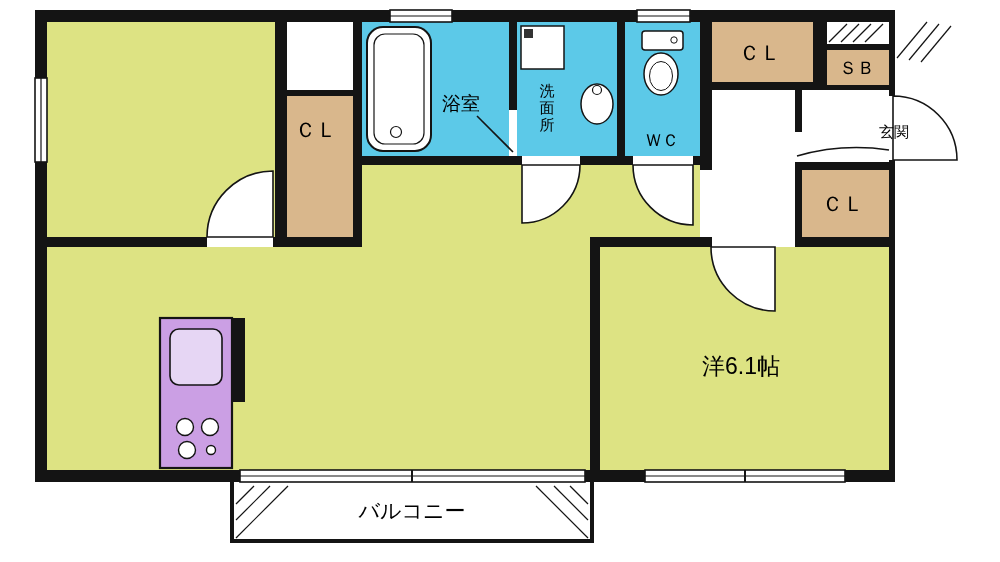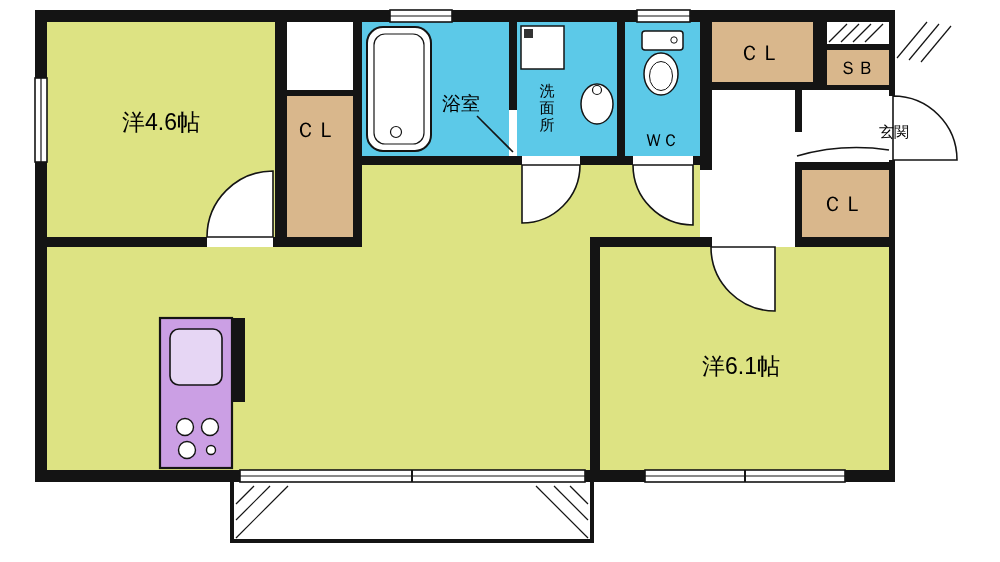--- a/index.html
+++ b/index.html
@@ -141,24 +141,24 @@
       <rect x="170" y="329" width="52" height="56" rx="9" style="fill:var(--kitchen_sink)" stroke="#141414" stroke-width="1.6"></rect>
       <g fill="#fff" stroke="#141414" stroke-width="1.4">
         <circle cx="185" cy="427" r="8.5"></circle>
         <circle cx="210" cy="427" r="8.5"></circle>
         <circle cx="187" cy="450" r="8.5"></circle>
         <circle cx="211" cy="450" r="4.5"></circle>
       </g>
     </g>
   </svg>
 
-  <div class="lbl" style="left:161px;top:122px;font-size:23px;">洋4.6帖</div>
   <div class="lbl" style="left:316px;top:130px;font-size:21px;">ＣＬ</div>
   <div class="lbl" style="left:461px;top:91px;font-size:19px;margin-top:13px;">浴室</div>
   <div class="lbl vert" style="left:546px;top:108px;font-size:15px;">洗面所</div>
   <div class="lbl" style="left:662px;top:140px;font-size:17px;">ＷＣ</div>
   <div class="lbl" style="left:760px;top:53px;font-size:21px;">ＣＬ</div>
   <div class="lbl" style="left:857px;top:68px;font-size:18px;">ＳＢ</div>
   <div class="lbl" style="left:849px;top:132px;font-size:15px;margin-left:45px;">玄関</div>
   <div class="lbl" style="left:843px;top:204px;font-size:21px;">ＣＬ</div>
   <div class="lbl" style="left:741px;top:366px;font-size:23px;">洋6.1帖</div>
+  <div class="lbl" style="left:412px;top:511px;font-size:21px;">バルコニー</div>
 
 </div>
 
 </body></html>

